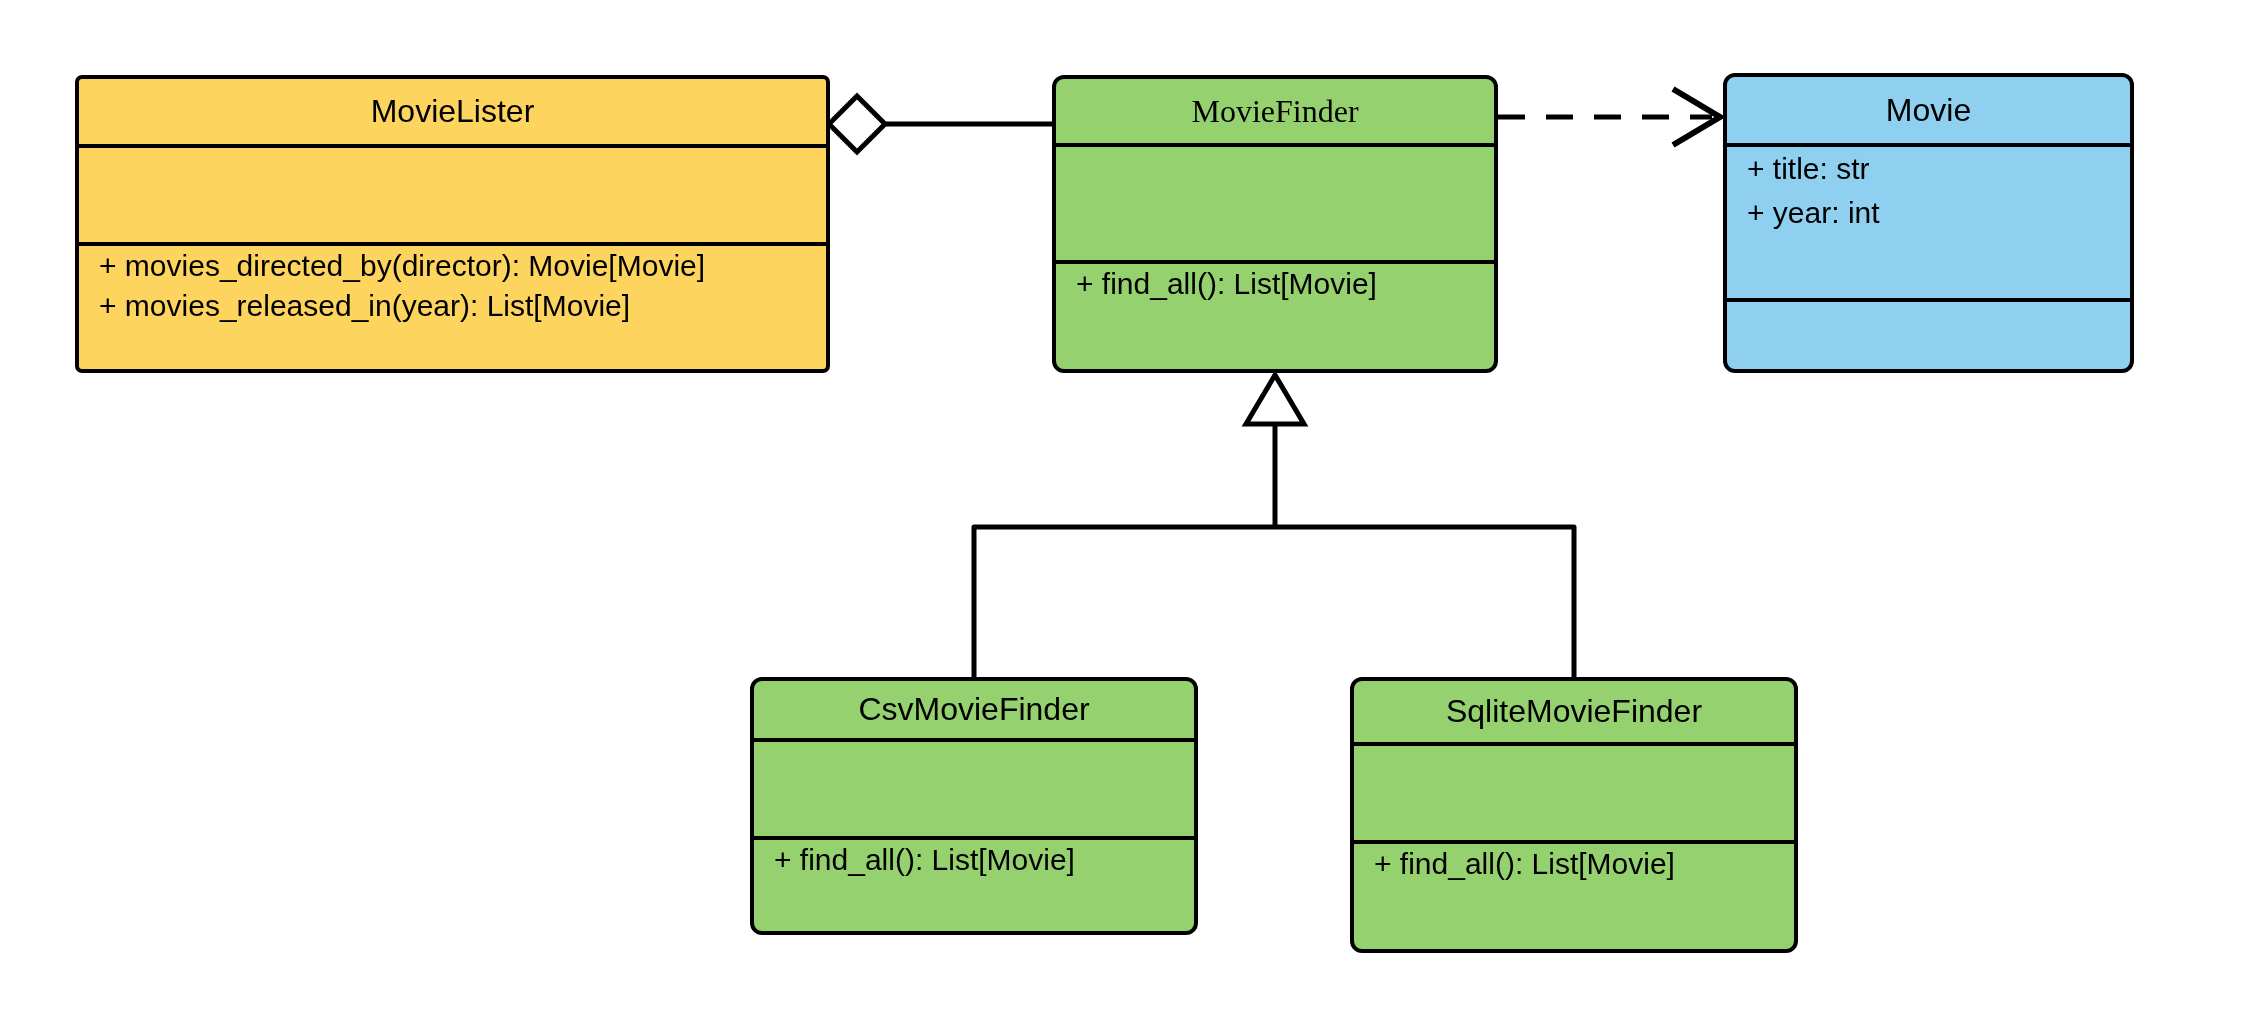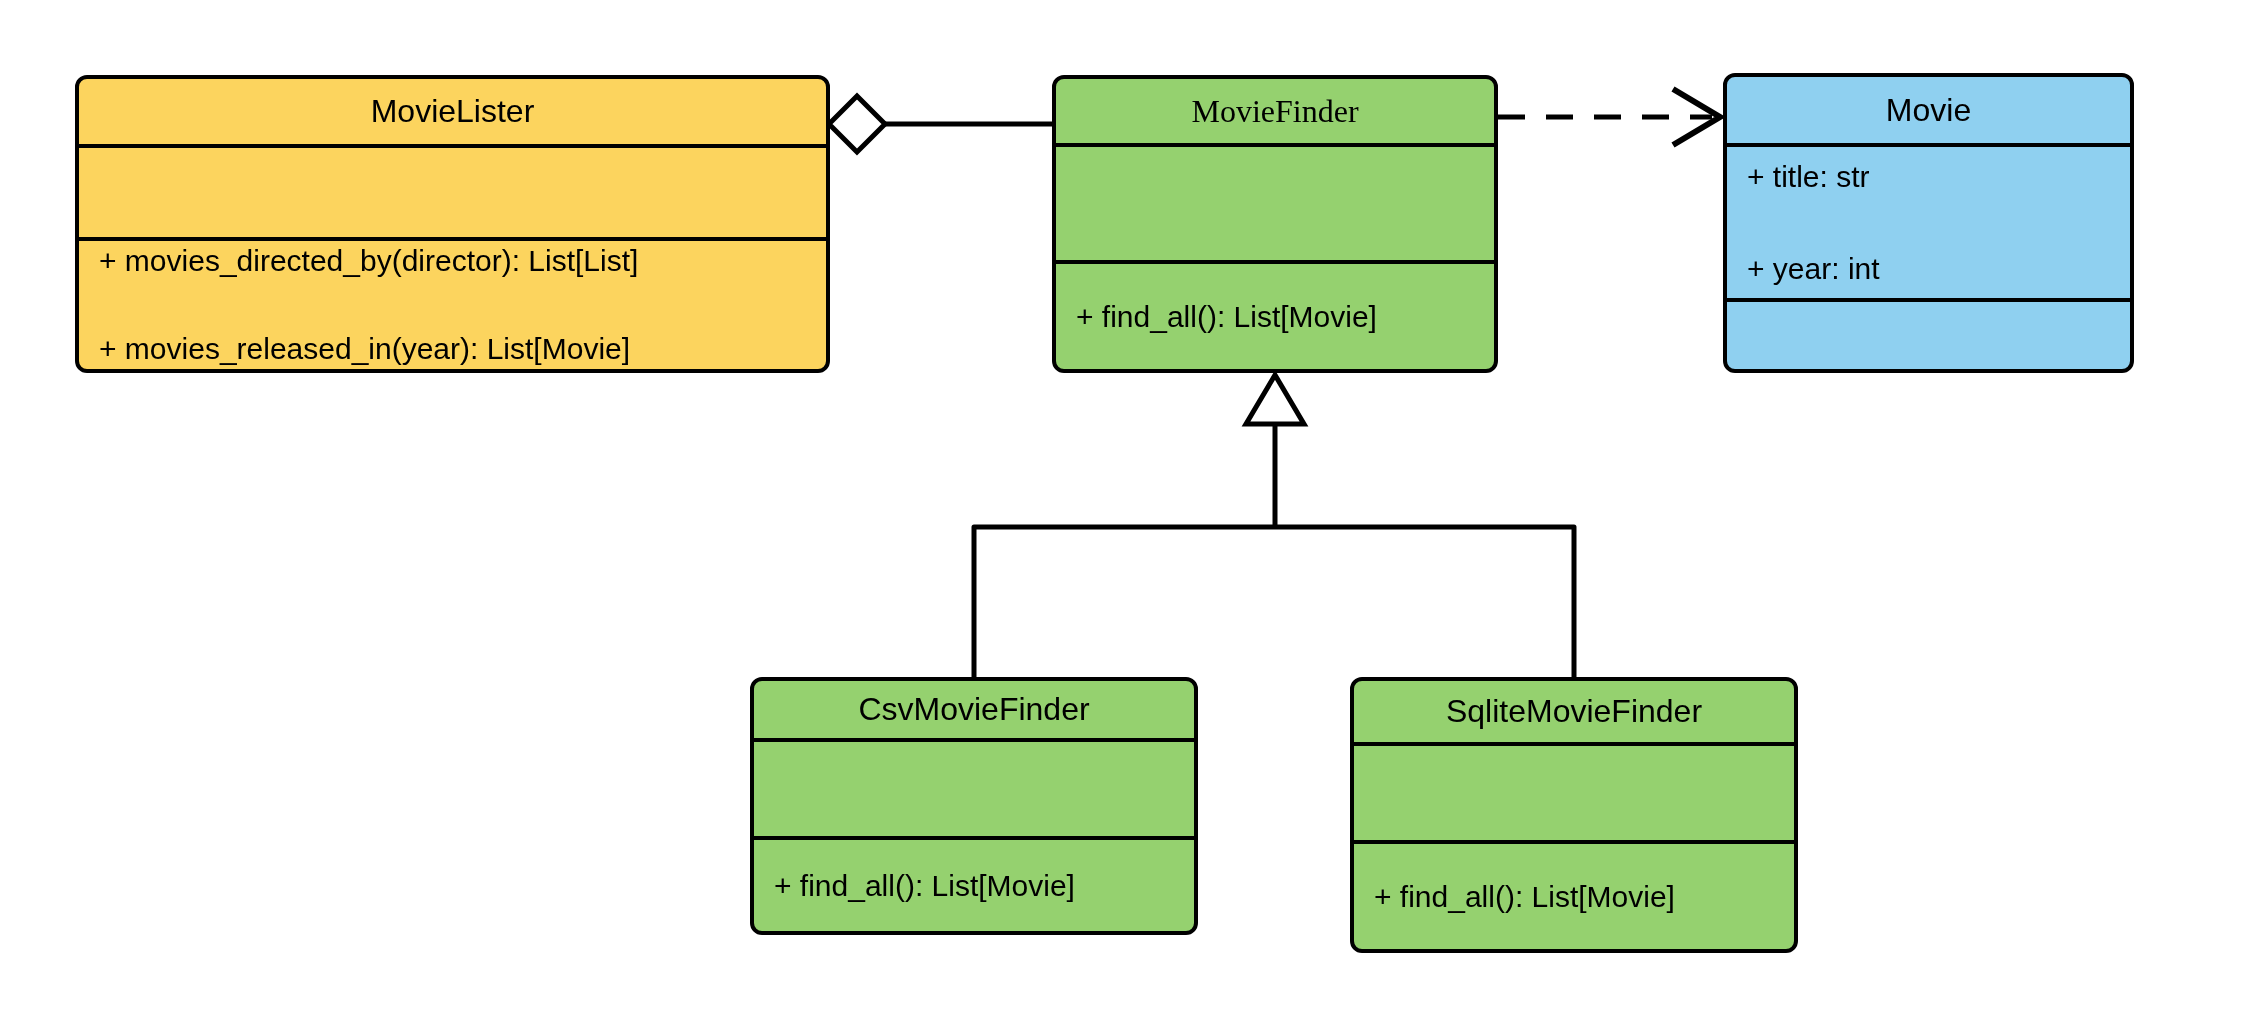--- a/index.html
+++ b/index.html
@@ -38,25 +38,24 @@
     align-items: center;
     justify-content: center;
     font-size: 32px;
     white-space: nowrap;
   }
   .c-attrs, .c-methods {
     box-sizing: border-box;
     border-top: 4px solid #000000;
     display: flex;
     flex-direction: column;
-    justify-content: center;
+    justify-content: flex-start;
     padding-left: 20px;
     padding-right: 8px;
     font-size: 30px;
-    gap: 48px;
   }
   .c-methods { flex: 1 1 auto; }
   .member {
     line-height: 40px;
     white-space: nowrap;
   }
   .lh44 .member { line-height: 44px; }
 </style>
 </head>
 <body>
@@ -75,25 +74,25 @@
       <polyline points="1673,89 1720,117 1673,145" fill="none" stroke="#000000" stroke-width="6" stroke-linejoin="miter"></polyline>
     </g>
 
     <g>
       <path d="M 974 681 L 974 527 L 1574 527 L 1574 681" fill="none" stroke="#000000" stroke-width="5" stroke-linejoin="round"></path>
       <line x1="1275" y1="527" x2="1275" y2="422" stroke="#000000" stroke-width="5"></line>
       <polygon points="1275,375 1246,424 1304,424" fill="#ffffff" stroke="#000000" stroke-width="5" stroke-linejoin="miter"></polygon>
     </g>
   </svg>
 
-  <div class="uml-class" style="left: 75px; top: 75px; width: 755px; height: 298px; background-color: rgb(252, 212, 94);">
+  <div class="uml-class" style="left: 75px; top: 75px; width: 755px; height: 298px; background-color: rgb(252, 212, 94); border-radius: 7px;">
     <div class="c-title" style="height:65px;">MovieLister</div>
     <div class="c-attrs" style="height:98px;"></div>
     <div class="c-methods">
-      <div class="member">+ movies_directed_by(director): List[List]</div>
+      <div class="member">+ movies_directed_by(director): Movie[Movie]</div>
       <div class="member">+ movies_released_in(year): List[Movie]</div>
     </div>
   </div>
 
   <div class="uml-class" style="left: 1052px; top: 75px; width: 446px; height: 298px; background-color: rgb(149, 209, 111);">
     <div class="c-title" style="height:64px;font-family:Liberation Serif, serif;">MovieFinder</div>
     <div class="c-attrs" style="height:117px;"></div>
     <div class="c-methods">
       <div class="member">+ find_all(): List[Movie]</div>
     </div>

